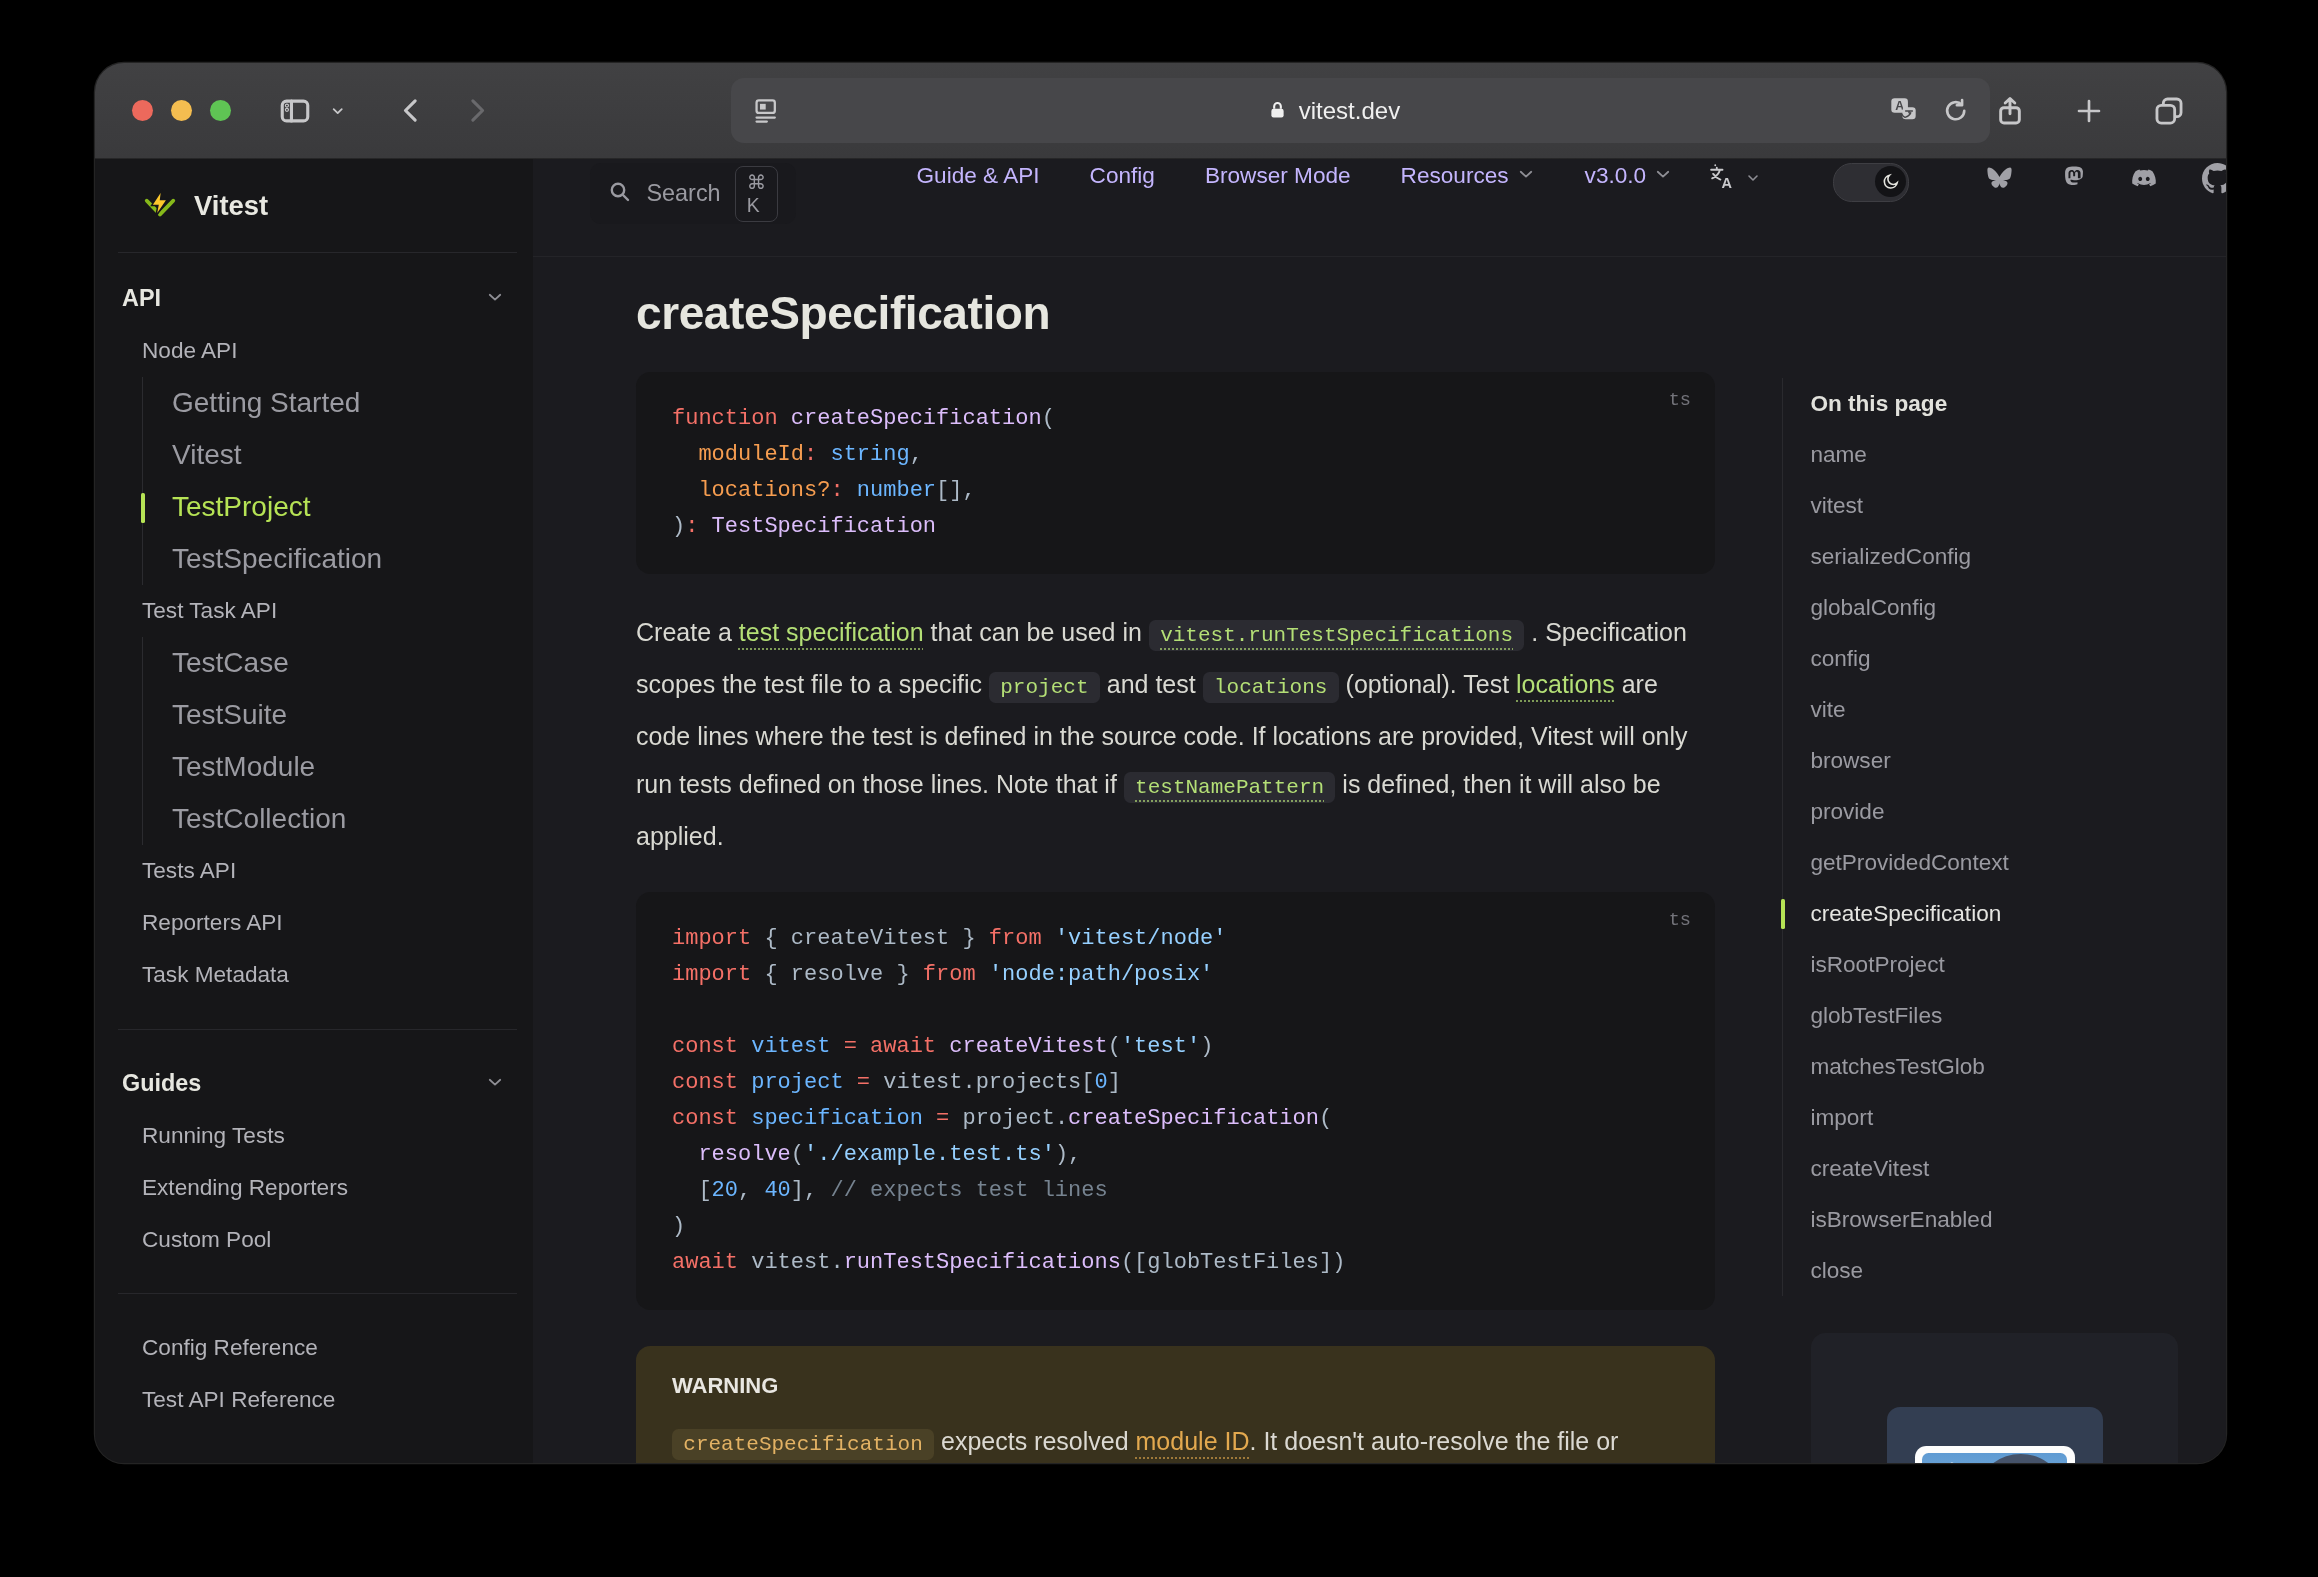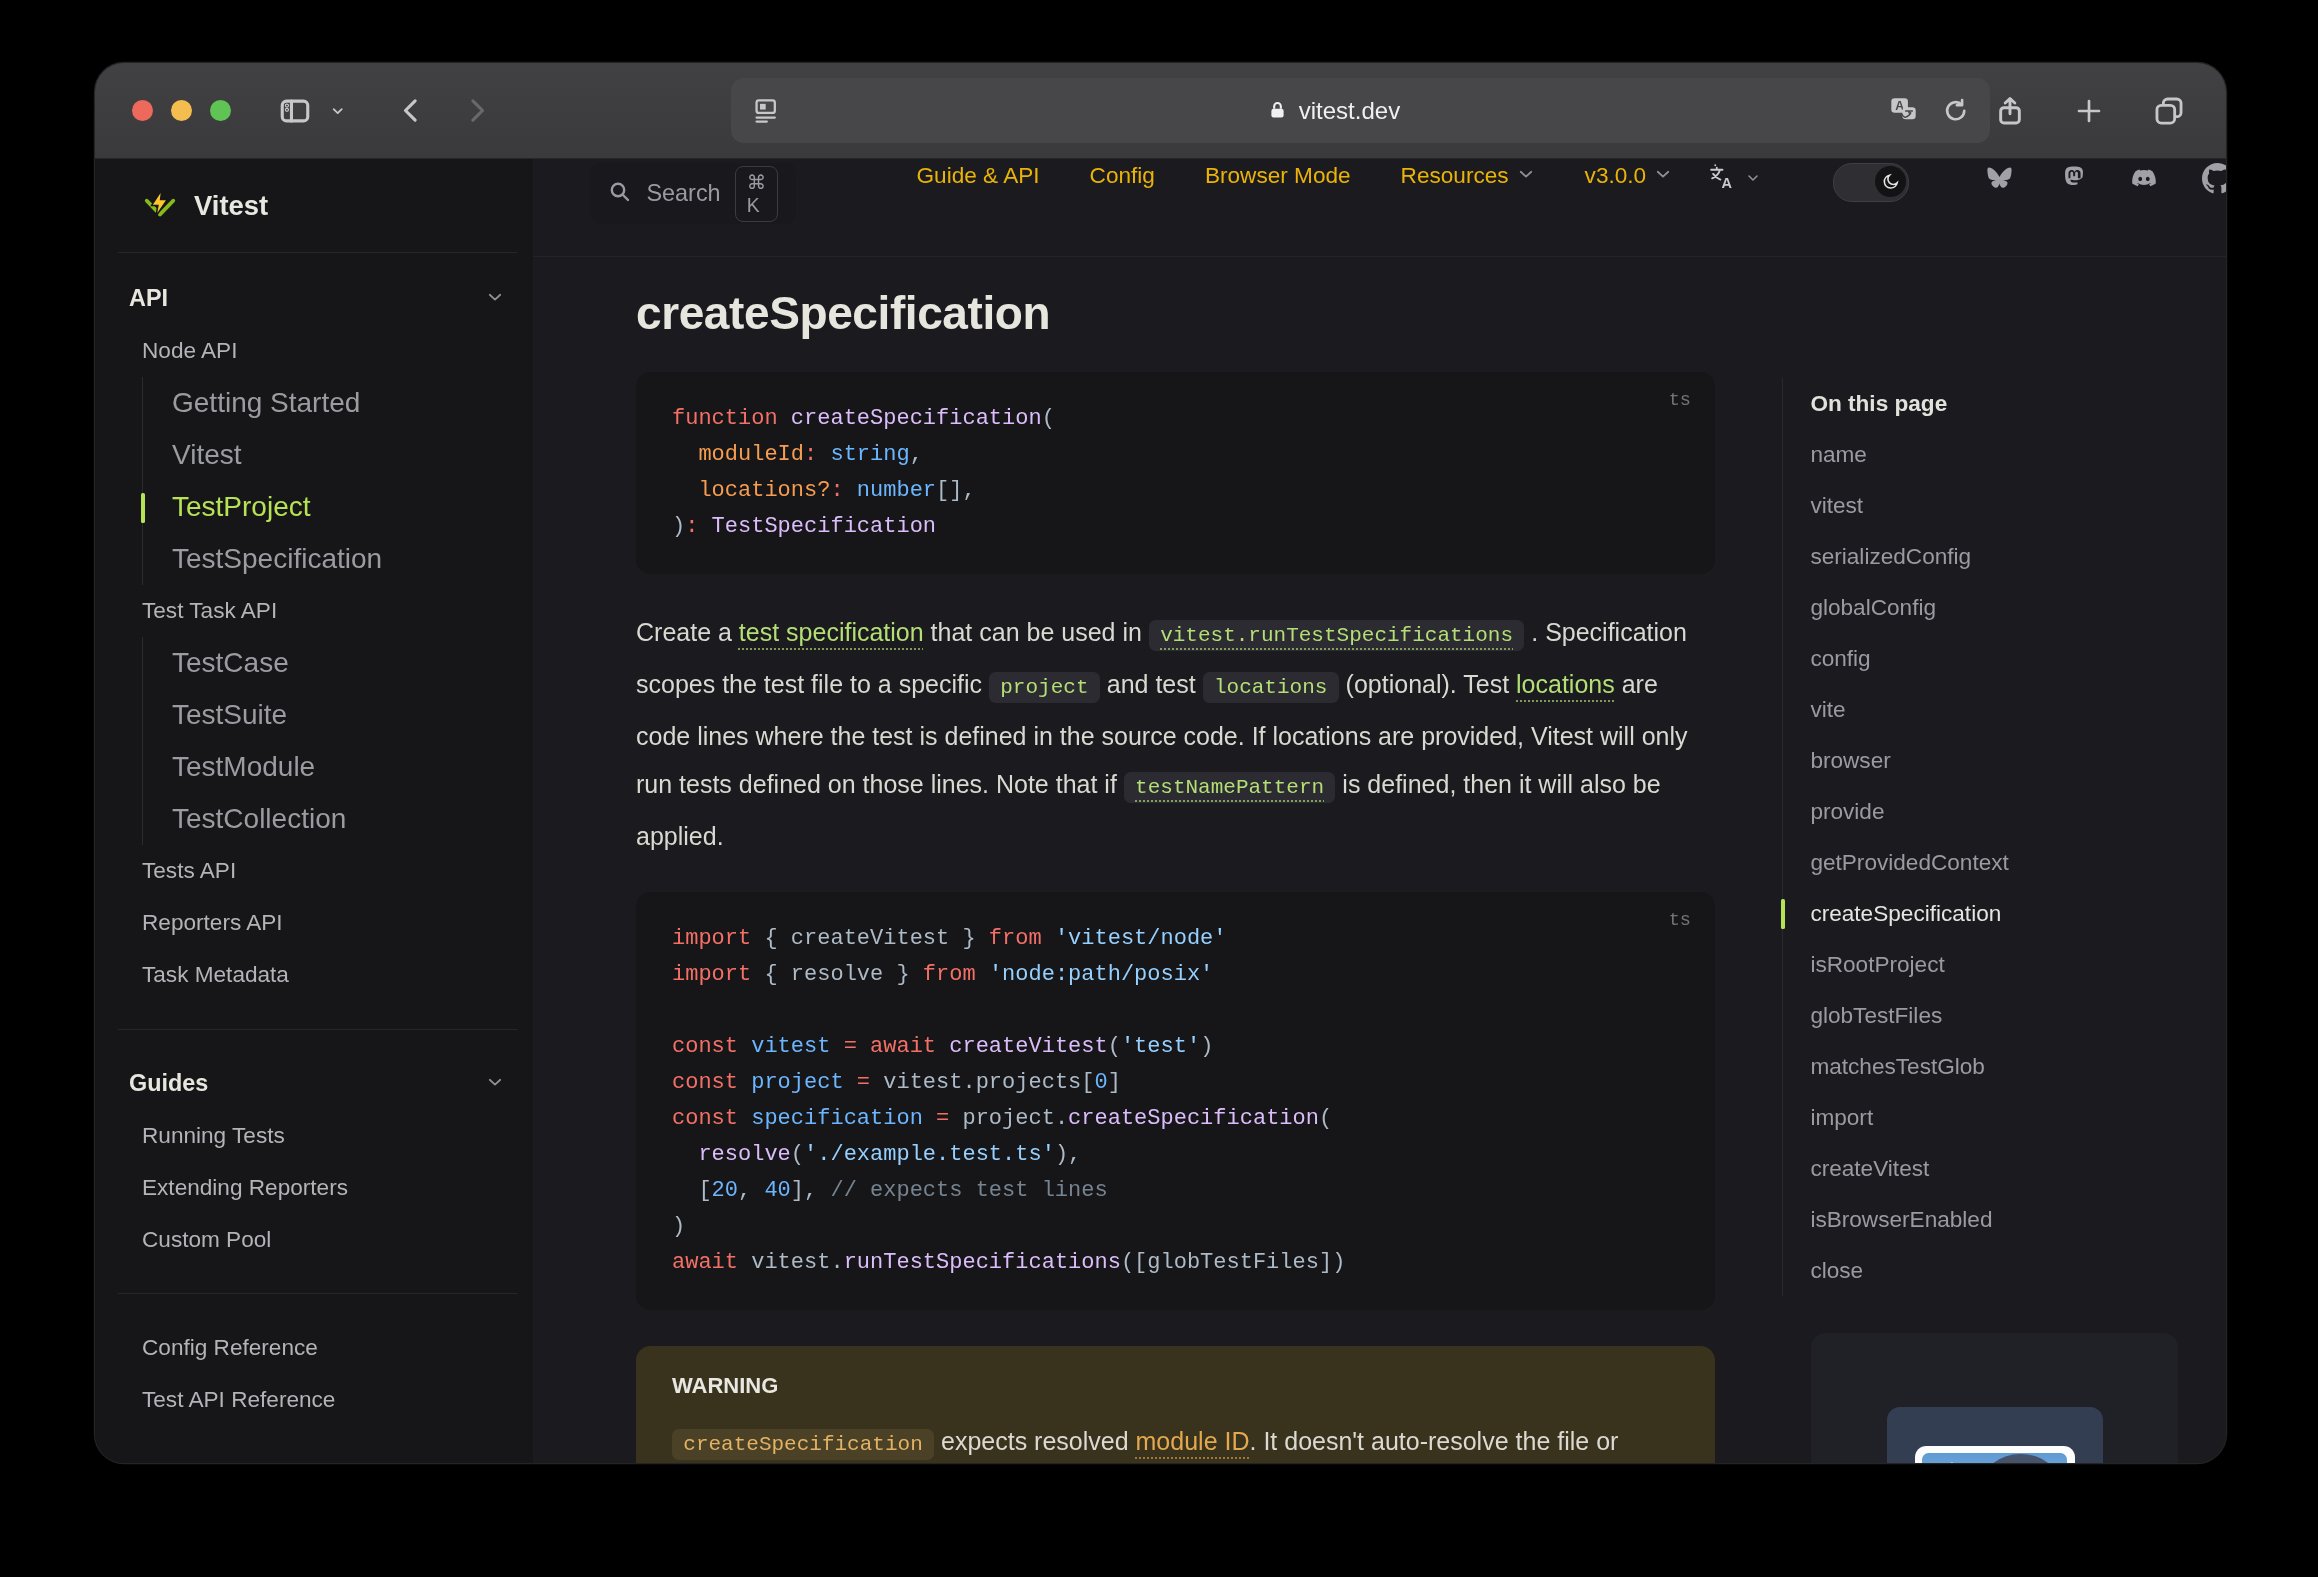--- a/index.html
+++ b/index.html
@@ -22,42 +22,42 @@
              color:#f0f0f0;font-size:24px;}
   .urlright{display:flex;gap:22.6px;align-items:center;}
   .tbright{margin-left:auto;margin-right:40px;display:flex;gap:47px;align-items:center;}
   
   .app{flex:1;display:flex;overflow:hidden;}
   .sidebar{width:438px;flex:none;background:#161618;display:flex;flex-direction:column;overflow:hidden;}
   .logorow{height:94px;flex:none;display:flex;align-items:center;gap:16px;padding-left:47px;position:relative;cursor:pointer;}
   .logorow::after{content:'';position:absolute;left:22.6px;right:16px;bottom:0;height:0.8px;background:#27272b;}
   .logotext{font-size:27.4px;font-weight:700;color:#e8e8e1;}
   .sidenav{padding-top:19.4px;overflow:hidden;}
-  .side-group{height:53px;display:flex;align-items:center;padding-left:34px;padding-right:32px;
+  .side-group{height:53px;display:flex;align-items:center;padding-left:27px;padding-right:32px;
               font-size:23.4px;font-weight:700;color:#e7e7e0;position:relative;cursor:pointer;}
   .side-group .chev{position:absolute;right:29px;}
   .side-link{height:52px;display:flex;align-items:center;padding-left:47px;font-size:22.6px;color:#b3b3b9;cursor:pointer;}
   .side-subs{border-left:1.6px solid #2b2b2f;margin-left:47px;}
   .side-sub{height:52px;display:flex;align-items:center;padding-left:29px;font-size:28px;color:#9b9ba2;
             position:relative;cursor:pointer;}
   .side-sub.active{color:#b6e355;}
   .side-sub.active::before{content:'';position:absolute;left:-1.6px;top:11.3px;width:3.2px;height:30px;
             background:#b6e355;border-radius:1.6px;}
   .side-divider{height:0.8px;background:#27272b;margin:27.4px 16px 27.4px 22.6px;}
   .chev svg{stroke:#8e8e94;fill:none;stroke-width:2.4;stroke-linecap:round;stroke-linejoin:round;}
   
   .main{flex:1;display:flex;flex-direction:column;background:#1b1b1f;overflow:hidden;}
   .sitenav{height:94px;flex:none;display:flex;align-items:flex-start;padding:4px 39px 0 57px;position:relative;}
   .sitenav::after{content:'';position:absolute;left:0;right:0;bottom:0;height:0.8px;background:rgba(255,255,255,.045);}
   .search{display:flex;align-items:center;gap:14.5px;background:#19191d;border-radius:11.3px;height:61px;
           padding:0 18px;cursor:pointer;}
   .search .slabel{font-size:23.4px;color:#9a9aa1;}
   .kbd{border:1.2px solid #3b3b41;border-radius:8px;padding:4px 10.5px;font-size:19.4px;color:#9a9aa1;}
   .navlinks{display:flex;gap:50px;margin-left:121px;align-items:center;}
-  .nav-link{display:flex;align-items:center;gap:8px;font-size:22.6px;color:#eab308;cursor:pointer;white-space:nowrap;}
+  .nav-link{display:flex;align-items:center;gap:8px;font-size:22.6px;color:#c4b5fd;cursor:pointer;white-space:nowrap;}
   .vsep{width:0.8px;height:37px;background:#2c2c31;margin:0 36px;}
   .vsep.pushed{margin-left:auto;}
   .lang{display:flex;align-items:center;gap:8px;cursor:pointer;}
   .toggle{width:74px;height:37px;border-radius:18.6px;background:#2e2e33;border:0.8px solid #3e3e43;
           position:relative;cursor:pointer;flex:none;}
   .knob{position:absolute;right:2.4px;top:2.4px;width:31px;height:31px;border-radius:50%;background:#131316;
         display:flex;align-items:center;justify-content:center;}
   .socials{display:flex;gap:42px;align-items:center;margin-left:3.2px;}
   .socials svg{fill:#a0a0a6;cursor:pointer;}
   

